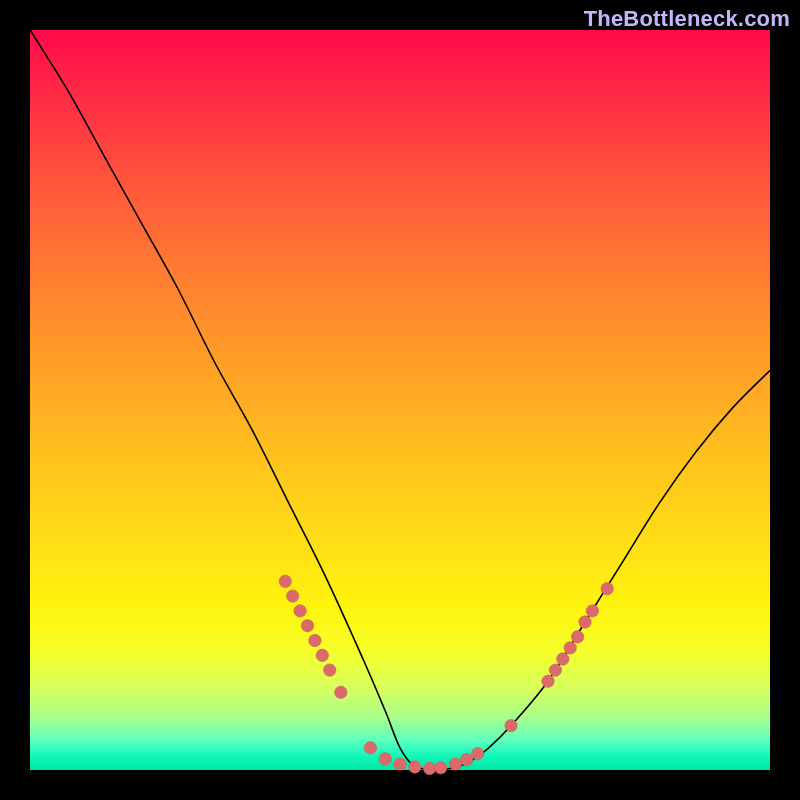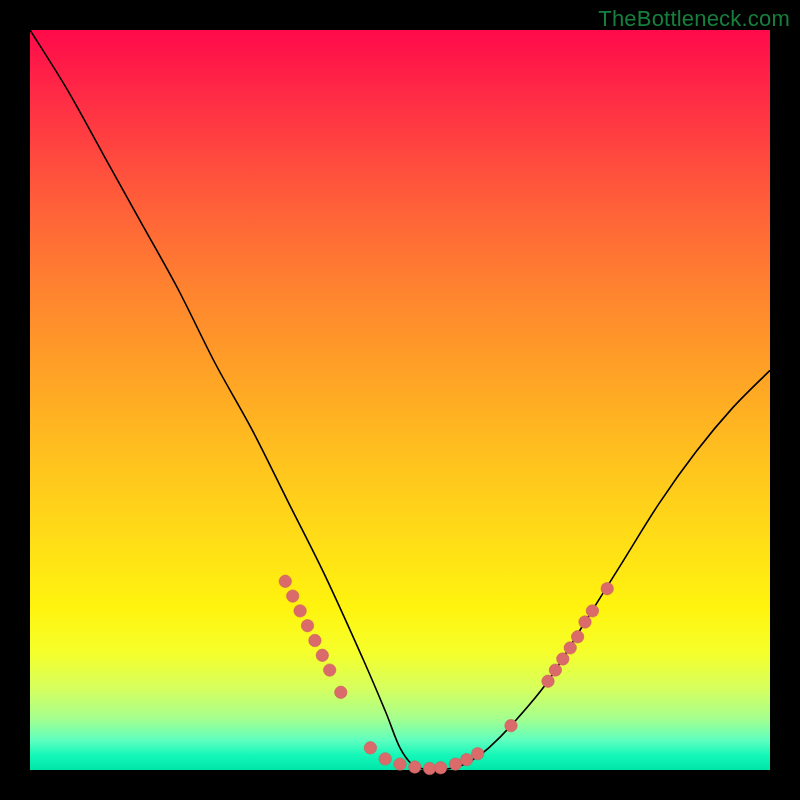--- a/index.html
+++ b/index.html
@@ -31,22 +31,22 @@
       #5effc0 96%,
       #14f7b8 98%,
       #00e6a8 100%);
   }
   .watermark {
     position: absolute;
     top: 6px;
     right: 10px;
     font-family: Arial, Helvetica, sans-serif;
     font-size: 22px;
-    font-weight: 400;
-    color: #15803d;
+    font-weight: 700;
+    color: #c4b5fd;
     letter-spacing: 0.2px;
     user-select: none;
     text-align: center;
   }
   svg.curve {
     position: absolute;
     left: 0;
     top: 0;
     width: 740px;
     height: 740px;

